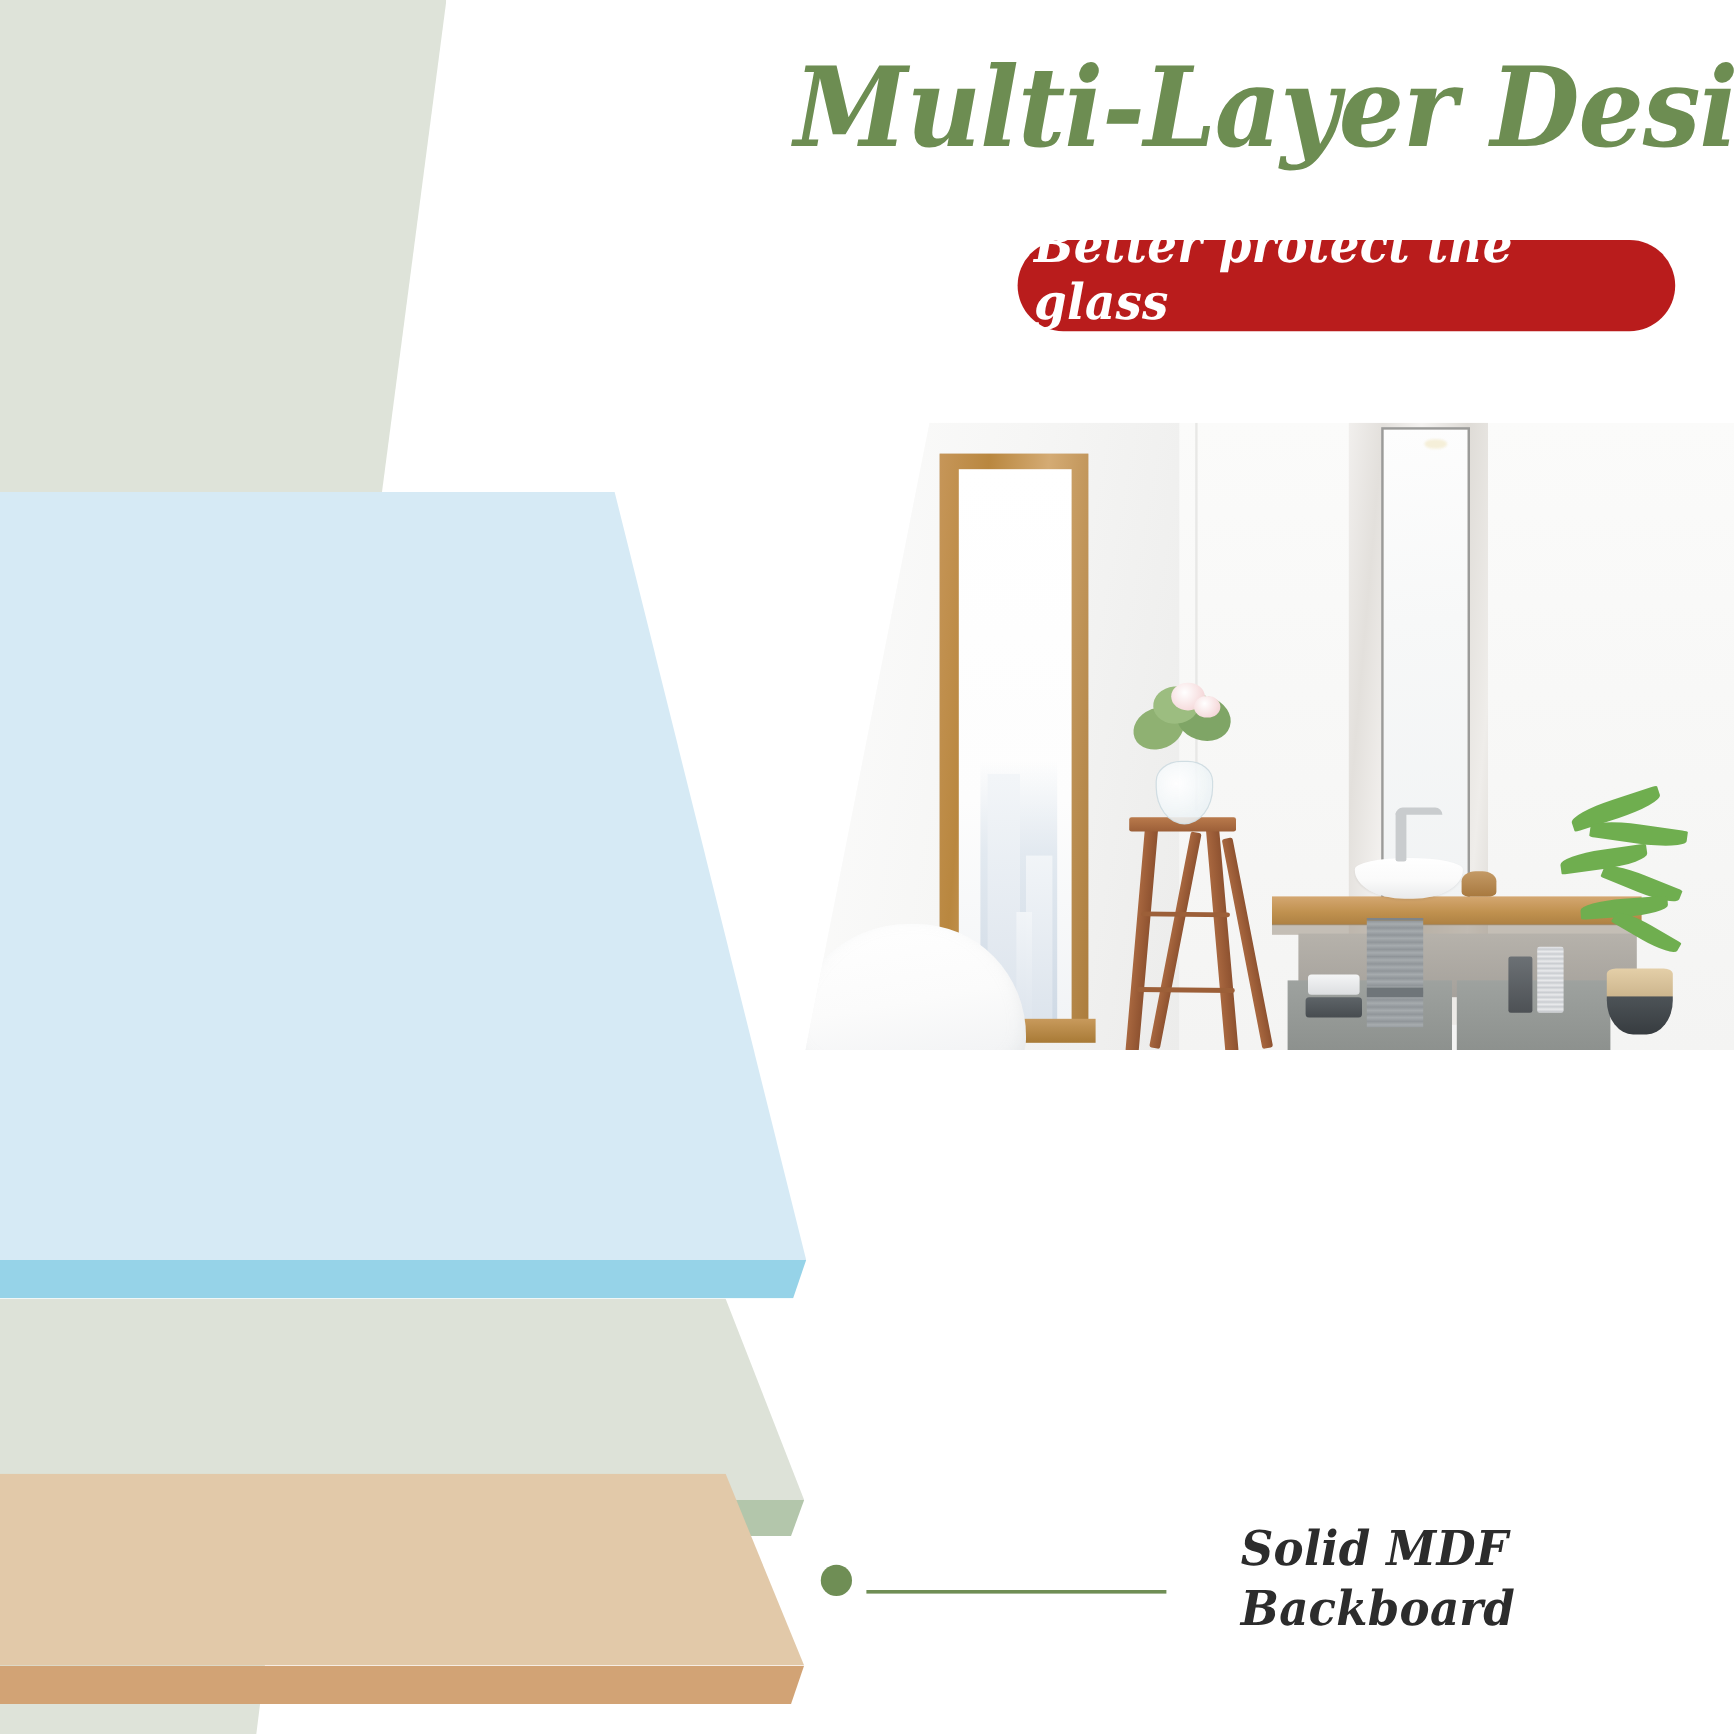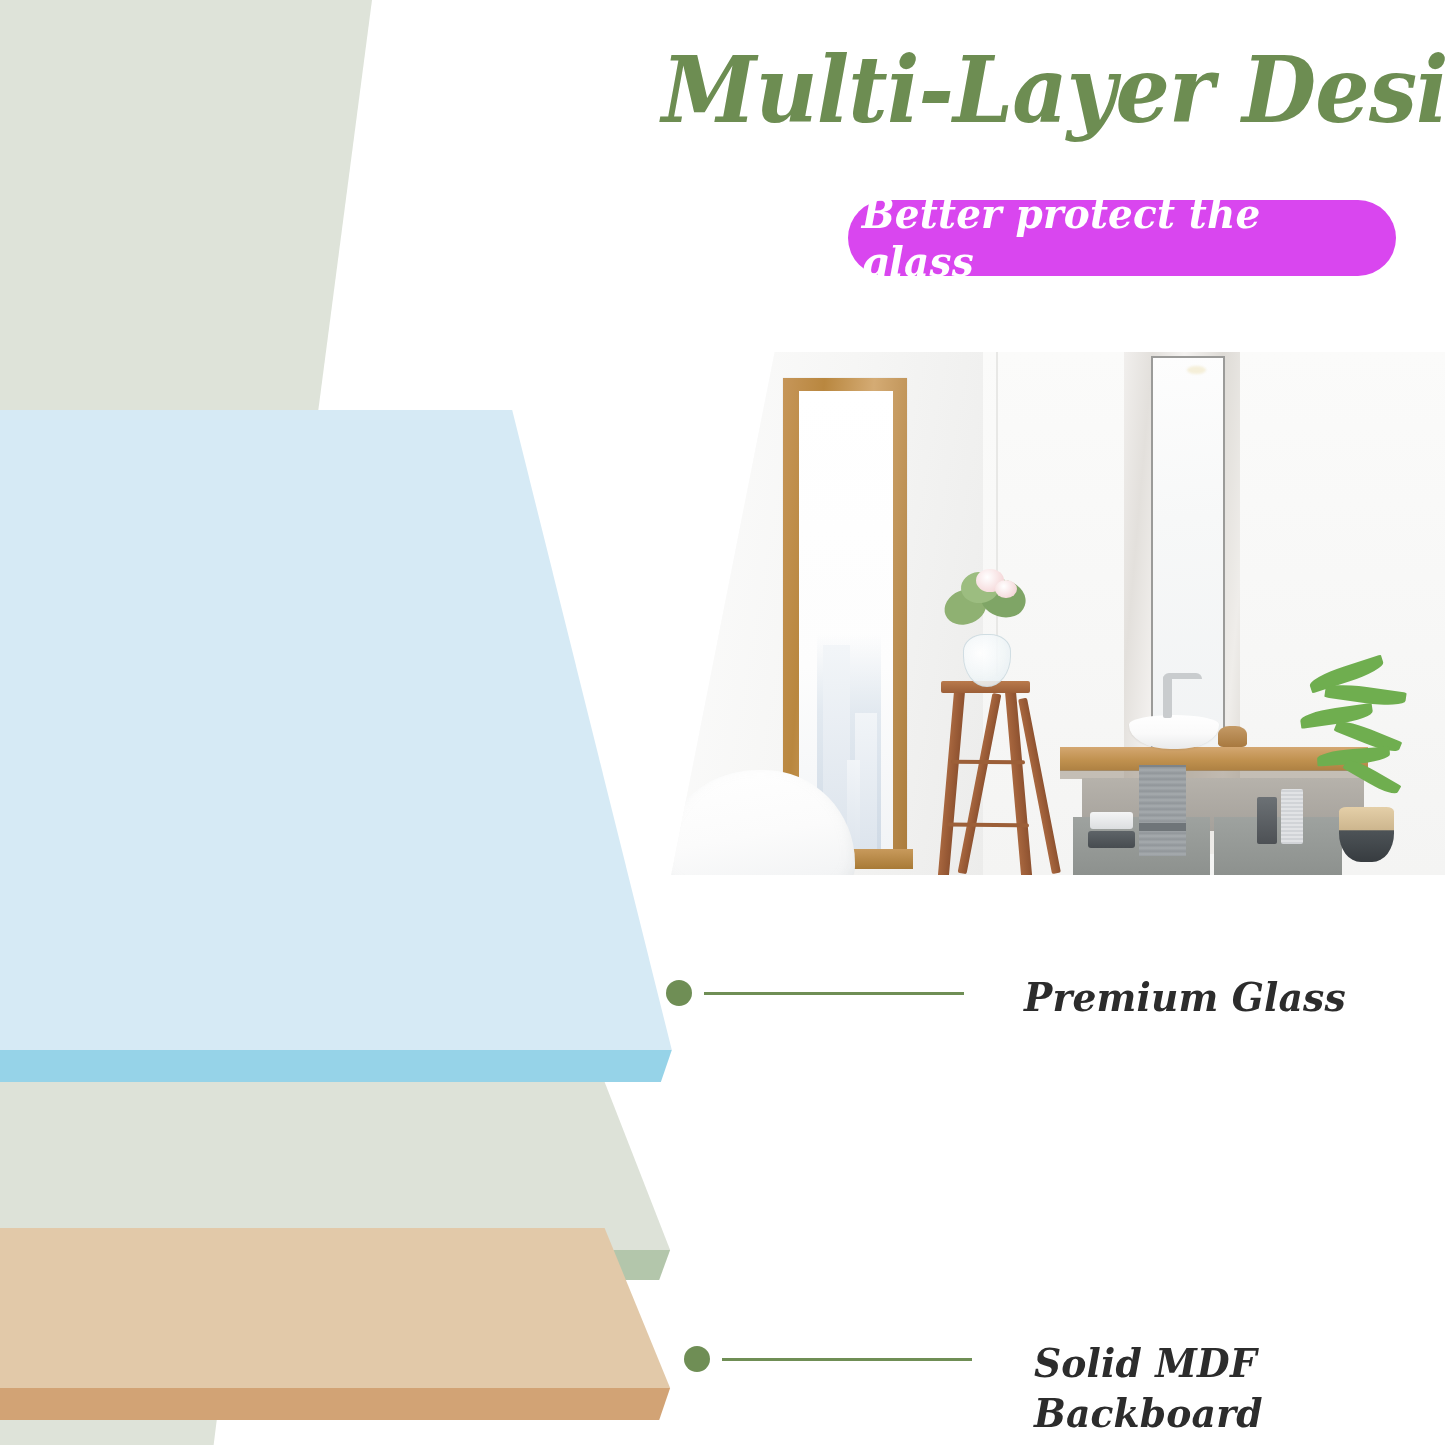--- a/index.html
+++ b/index.html
@@ -188,23 +188,23 @@
     letter-spacing:-1px;
     color:#6d8d52;
     text-align:right;
     white-space:nowrap;
     transform:scaleX(0.93);
     transform-origin:right center;
   }
   .badge{
     position:absolute;left:848px;top:200px;
     width:548px;height:76px;
-    background:#d946ef;
+    background:#b91c1c;
     border-radius:38px;
-    display:flex;align-items:center;justify-content:center;
+    display:flex;align-items:flex-end;justify-content:center;
   }
   .badge-text{
     font-family:"DejaVu Serif", serif;
     font-style:italic;font-weight:bold;
     font-size:41px;color:#ffffff;
     letter-spacing:.2px;
     transform:scaleX(0.95);
   }
 
   
@@ -231,21 +231,21 @@
     letter-spacing:.2px;
     transform:scaleX(0.94);
     transform-origin:left top;
   }
 
   .co-glass{left:660px;top:972px;}
   .co-glass .line{width:260px;margin-left:6px;margin-right:60px;}
   .co-steel{left:665px;top:1113px;}
   .co-steel .line{width:250px;margin-left:6px;margin-right:62px;}
   .co-steel .ctext{width:400px;}
-  .co-mdf{left:678px;top:1338px;}
+  .co-mdf{left:678px;top:1266px;align-items:center;}
   .co-mdf .line{width:250px;margin-left:6px;margin-right:62px;}
 </style>
 </head>
 <body>
 
 <div class="canvas">
 
   <div class="bg-wedge-tl"></div>
   <div class="bg-wedge-bl"></div>
 
@@ -328,27 +328,20 @@
     <div class="ph ph-palm p6"></div>
     <div class="ph ph-pot"></div>
   </div>
 
   <div class="title">Multi-Layer Design</div>
 
   <div class="badge">
     <span class="badge-text">Better protect the glass</span>
   </div>
 
-  <div class="callout co-glass">
-    <span class="dot">
-        <i></i>
-      </span>
-    <span class="line"></span>
-    <span class="ctext">Premium Glass</span>
-  </div>
 
 
   <div class="callout co-mdf">
     <span class="dot">
         <i></i>
       </span>
     <span class="line"></span>
     <span class="ctext">Solid MDF Backboard</span>
   </div>
 

